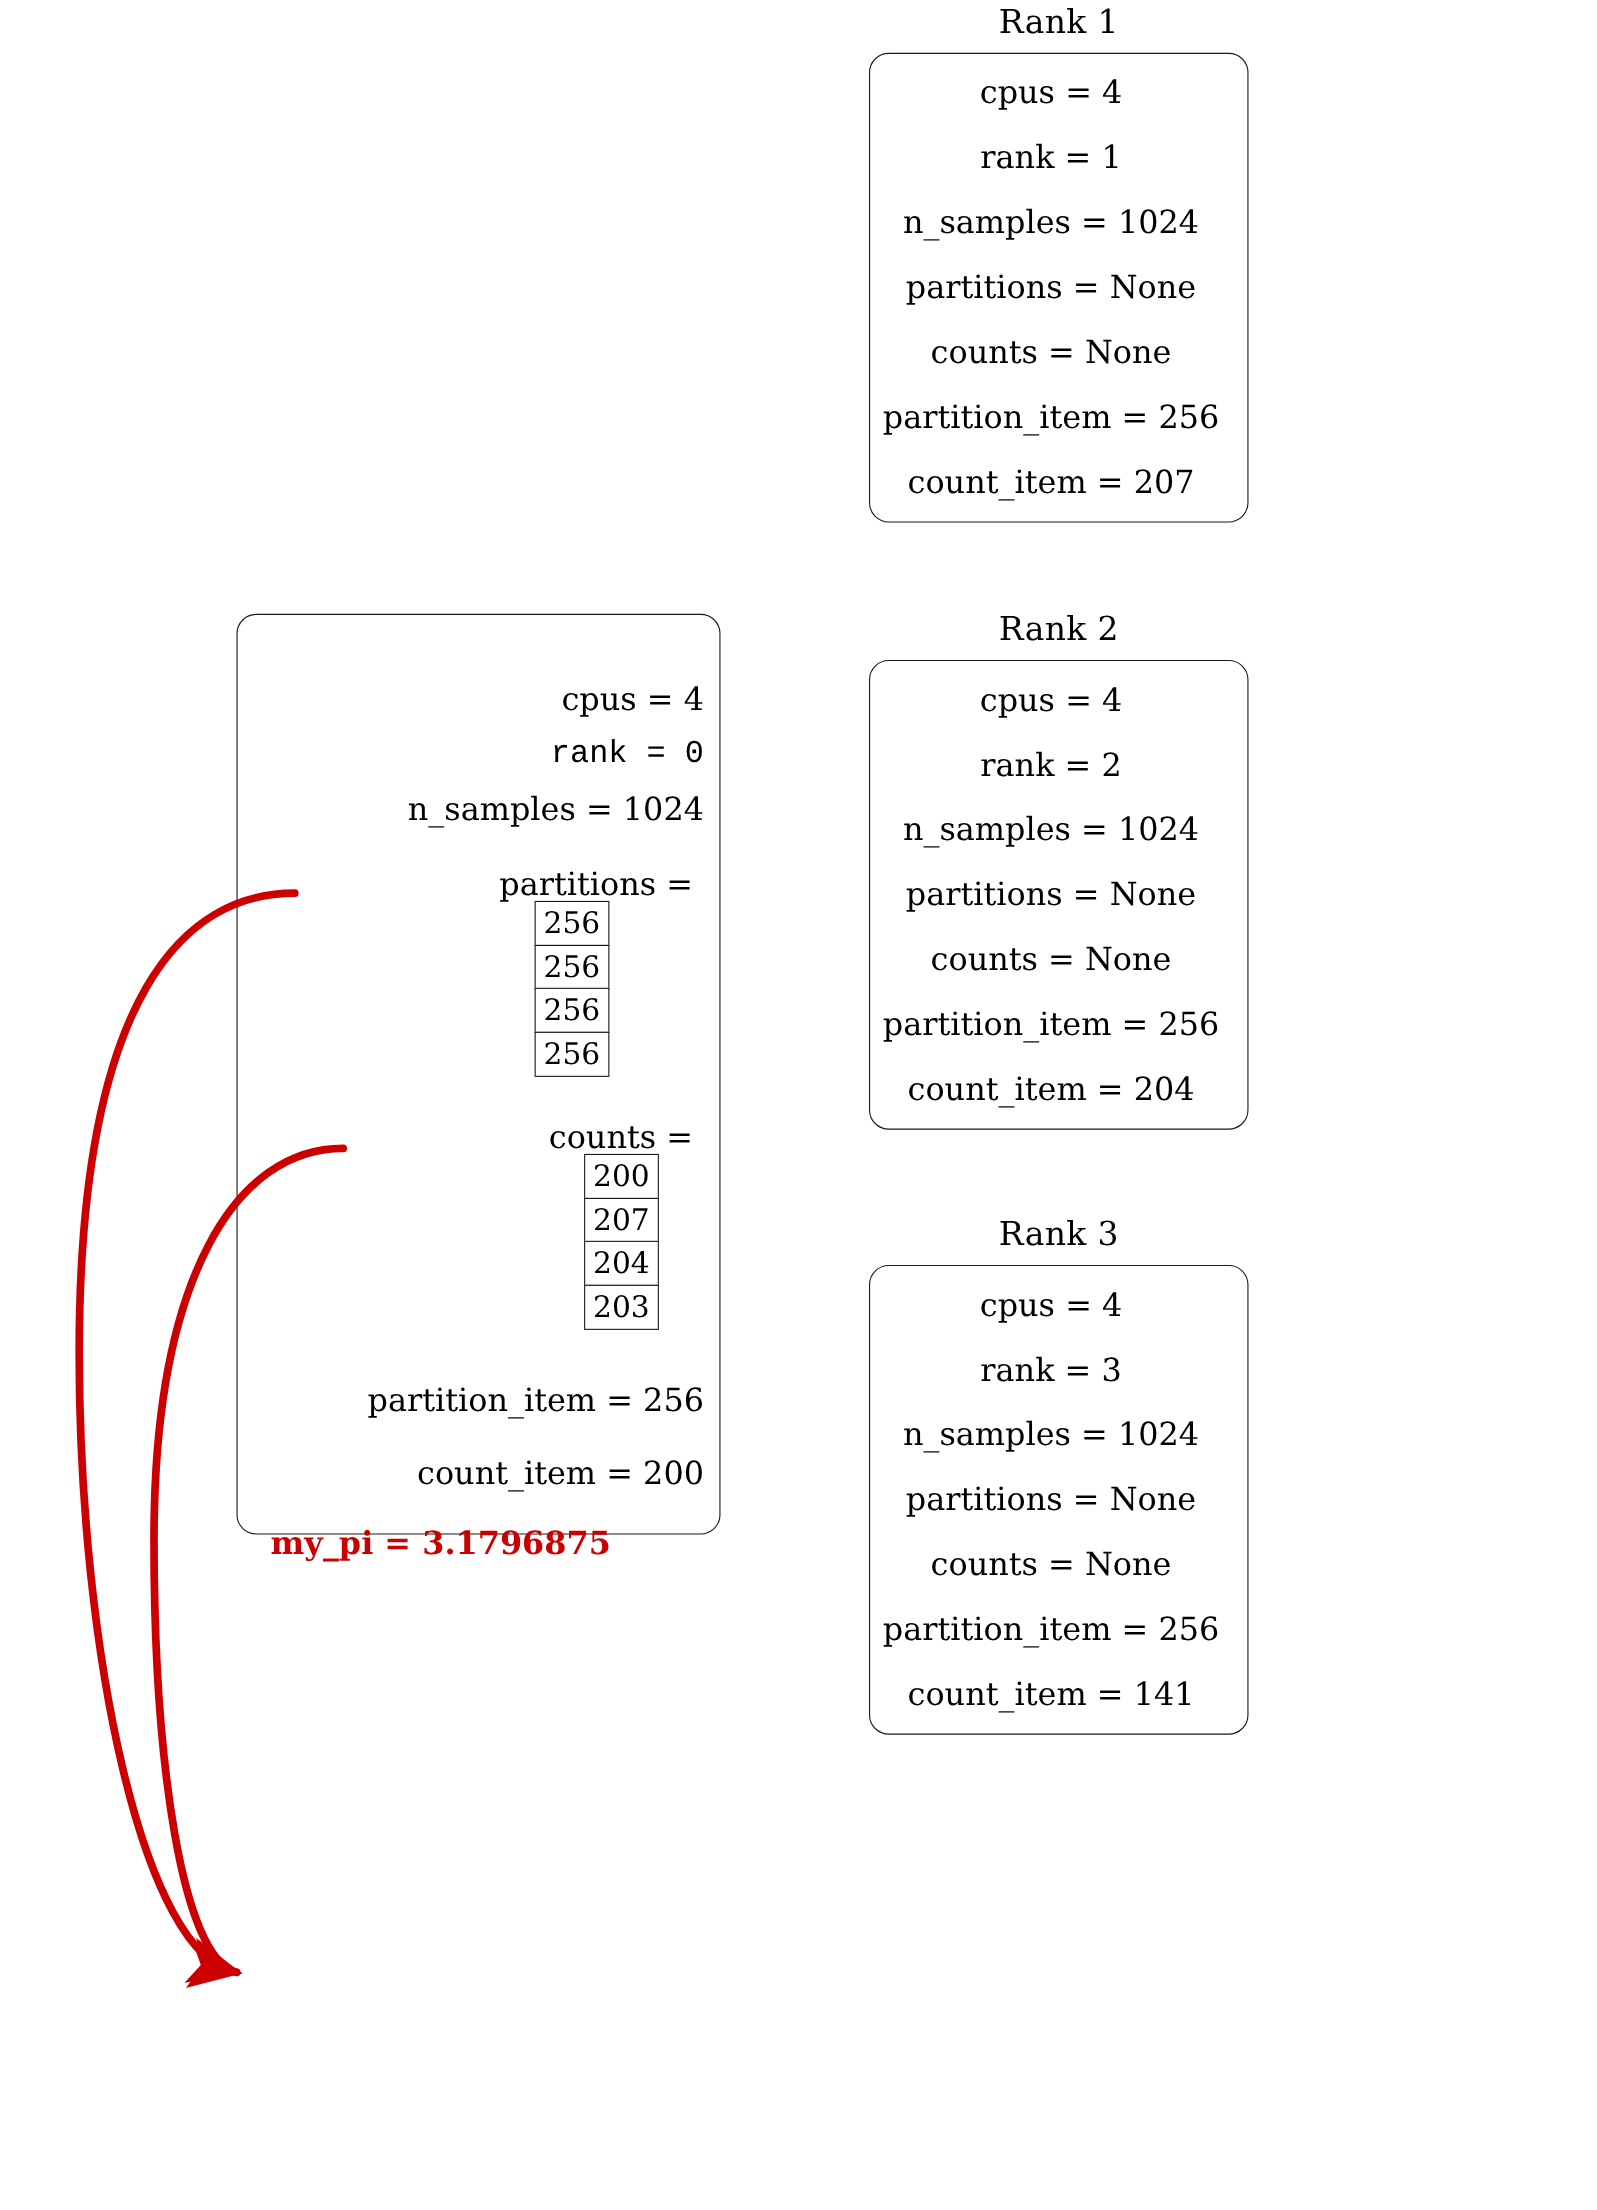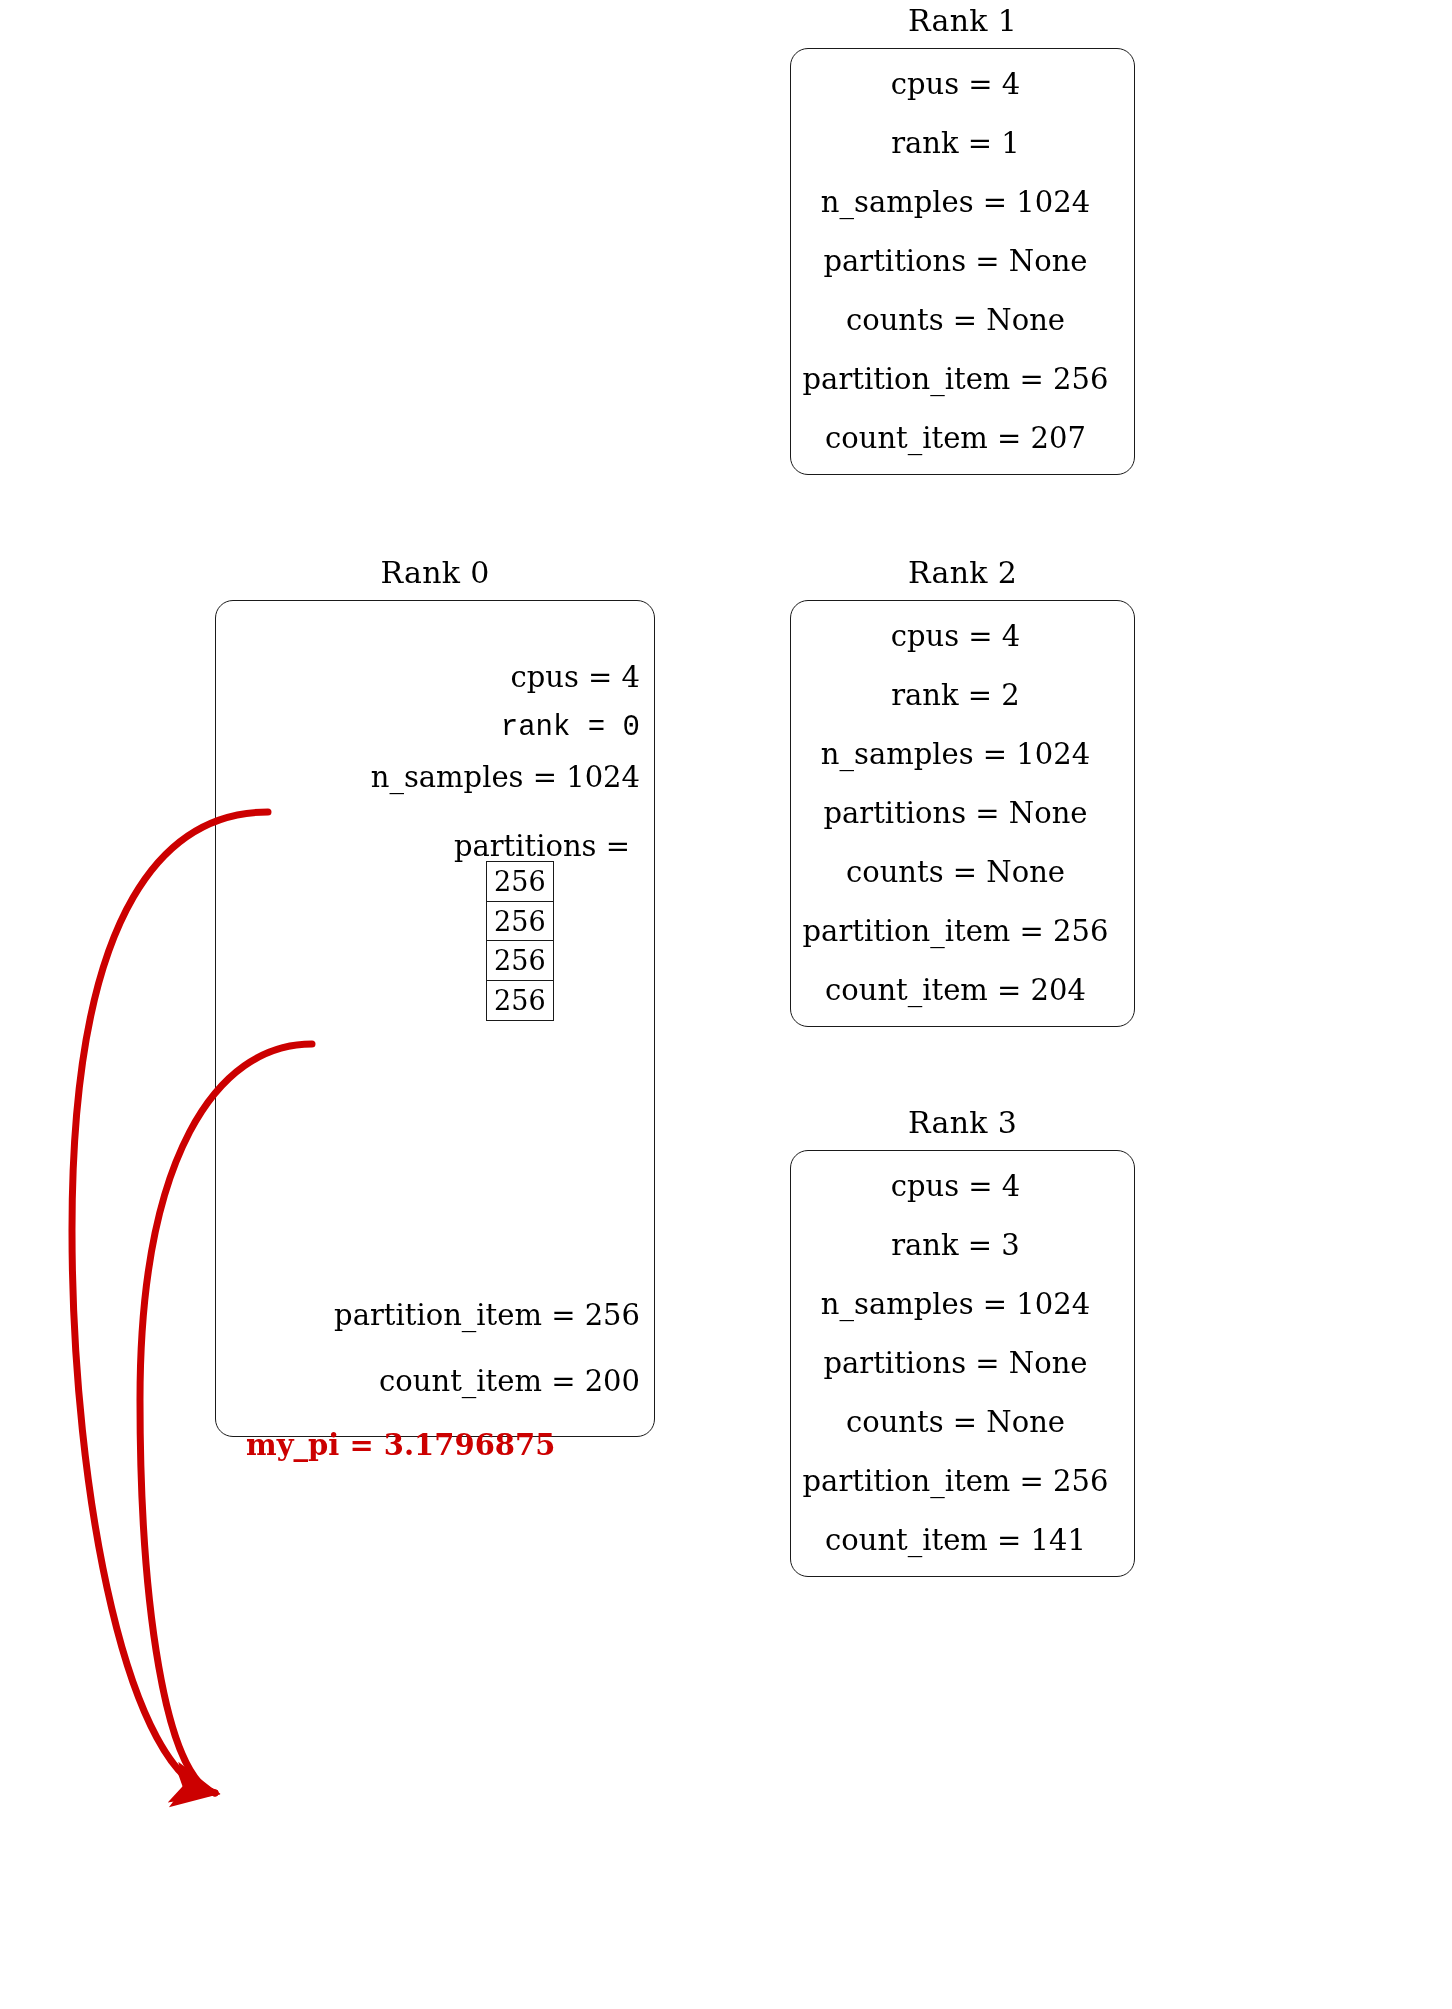--- a/index.html
+++ b/index.html
@@ -183,38 +183,46 @@
         <div class="field">n_samples = 1024</div>
         <div class="field">partitions = None</div>
         <div class="field">counts = None</div>
         <div class="field">partition_item = 256</div>
         <div class="field">count_item = 141</div>
       </div>
     </div>
   </div>
 
   <div class="rank-group" id="rank0-group">
-    <div class="rank-title">Rank 0</div>
     <div class="rank-box" id="rank0-box">
       <div class="r0-body">
 
         <div class="r0-line" style="top:62px;">cpus = 4</div>
         <div class="r0-line" style="top:112px;font-family:Liberation Mono, monospace;">rank = 0</div>
         <div class="r0-line" style="top:162px;">n_samples = 1024</div>
 
         <div class="array-row" style="top:225px; right:14px;">
           <div class="array-label">partitions =</div>
           <div class="array-cells">
             <div class="array-cell">256</div>
             <div class="array-cell">256</div>
             <div class="array-cell">256</div>
             <div class="array-cell">256</div>
           </div>
         </div>
 
+        <div class="array-row" style="top:455px; right:14px;">
+          <div class="array-label">counts =</div>
+          <div class="array-cells">
+            <div class="array-cell">200</div>
+            <div class="array-cell">207</div>
+            <div class="array-cell">204</div>
+            <div class="array-cell">203</div>
+          </div>
+        </div>
 
         <div class="r0-line" style="top:700px;">partition_item = 256</div>
         <div class="r0-line" style="top:766px;">count_item = 200</div>
         <div class="r0-line mypi" style="top:830px;">my_pi = 3.1796875</div>
 
       </div>
     </div>
   </div>
 
   <svg id="arrow-layer" viewBox="0 0 1452 2009">

